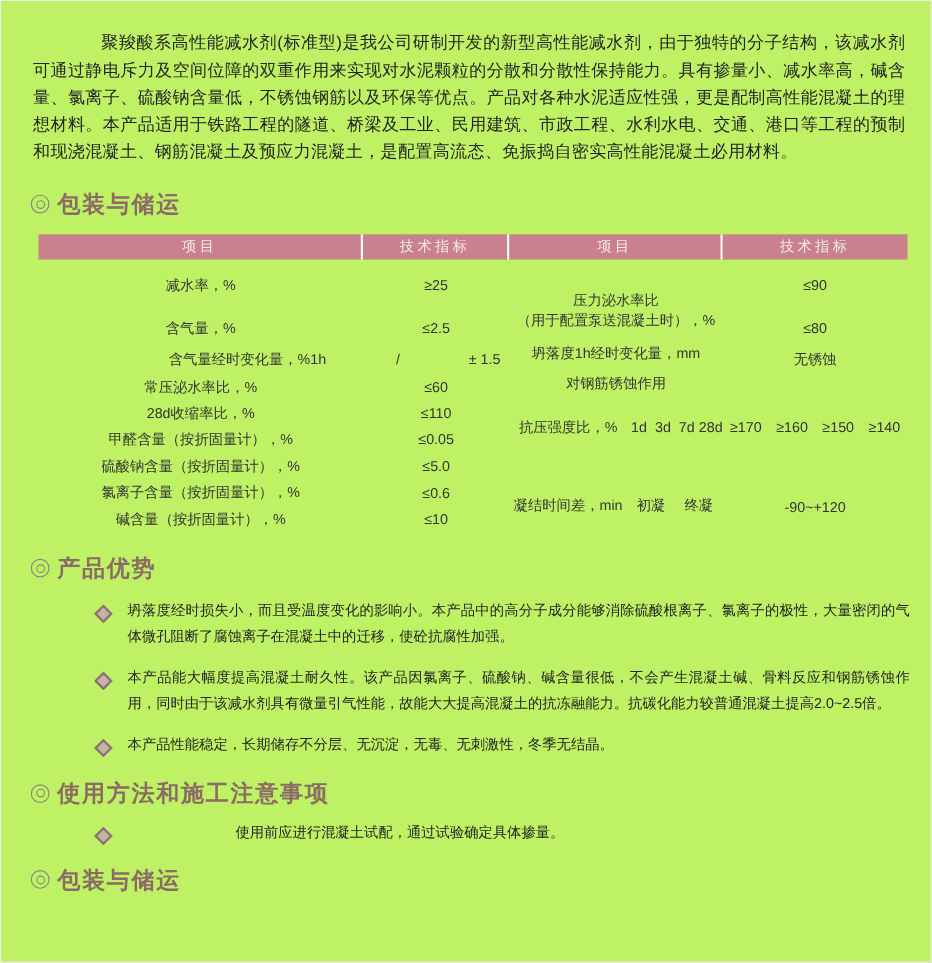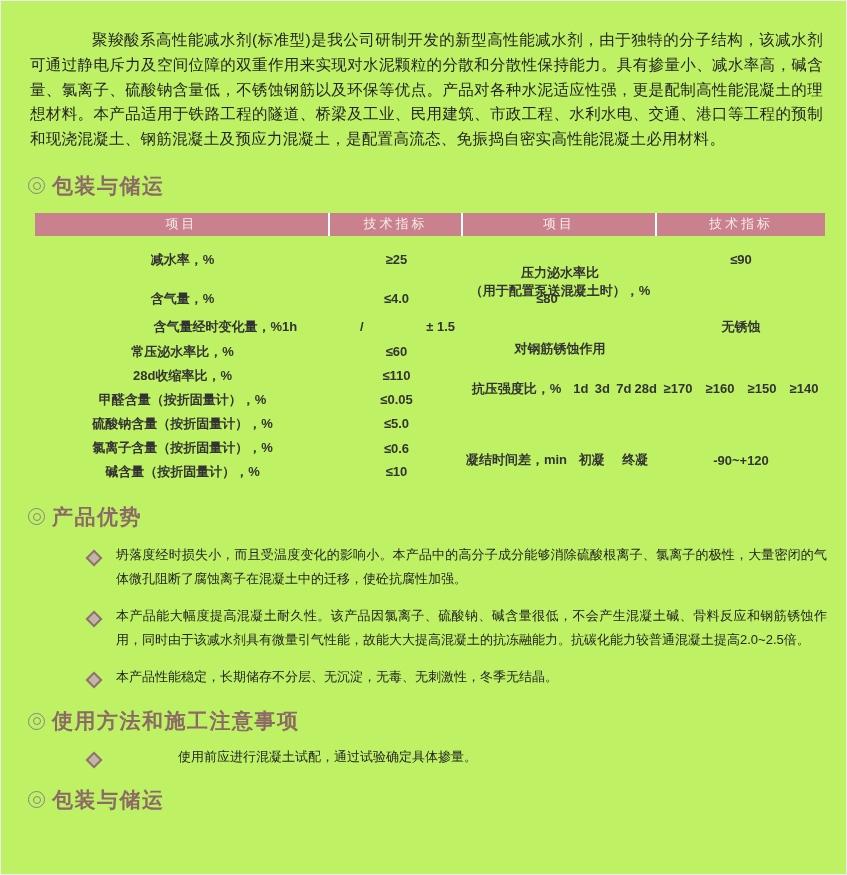--- a/index.html
+++ b/index.html
@@ -40,21 +40,21 @@
   .t-header{display:flex;height:23px;}
   .t-header .hc{
     background:#c9818d;color:#f6eaec;letter-spacing:3px;
     display:flex;align-items:center;justify-content:center;
     box-sizing:border-box;
   }
   .t-header .hc1{width:295px;border-right:2px solid #fdfdfd;}
   .t-header .hc2{width:133px;border-right:2px solid #fdfdfd;}
   .t-header .hc3{width:194px;border-right:2px solid #fdfdfd;}
   .t-header .hc4{width:168px;}
-  .t-body{display:flex;font-weight:bold;}
+  .t-body{display:flex;}
   .t-left{width:428px;}
   .t-right{width:362px;}
   .lrow{display:flex;align-items:center;}
   .lcell{width:295px;text-align:center;box-sizing:border-box;}
   .vcell{width:133px;text-align:center;box-sizing:border-box;}
   .lcell-split{display:flex;align-items:center;}
   .lcell-split .lab{flex:1;text-align:right;}
   .lcell-split .sub{width:48px;text-align:left;}
   .vcell-split{display:flex;align-items:center;justify-content:space-between;
     padding:0 8px 0 30px;}
@@ -77,21 +77,21 @@
     font-size:13px;line-height:1.88;text-align:justify;color:#242424;
   }
   .bullet-item .dcol{flex:0 0 28px;padding-top:9px;}
   .diamond{
     width:8px;height:8px;display:block;
     background:#c3b4aa;border:2px solid #8c7268;
     transform:rotate(45deg);
   }
   .bullet-item .btxt{flex:1;}
   .usage-line{display:flex;}
-  .usage-line .p2{margin-left:62px;}
+  .usage-line .p2{margin-left:98px;}
   .tight{margin-top:10px;}
 </style>
 </head>
 <body>
 
 <div class="page">
 
   <p class="intro">聚羧酸系高性能减水剂(标准型)是我公司研制开发的新型高性能减水剂，由于独特的分子结构，该减水剂可通过静电斥力及空间位障的双重作用来实现对水泥颗粒的分散和分散性保持能力。具有掺量小、减水率高，碱含量、氯离子、硫酸钠含量低，不锈蚀钢筋以及环保等优点。产品对各种水泥适应性强，更是配制高性能混凝土的理想材料。本产品适用于铁路工程的隧道、桥梁及工业、民用建筑、市政工程、水利水电、交通、港口等工程的预制和现浇混凝土、钢筋混凝土及预应力混凝土，是配置高流态、免振捣自密实高性能混凝土必用材料。</p>
 
   <div class="sec-head h-perf">
@@ -110,21 +110,21 @@
     </div>
     <div class="t-body">
 
       <div class="t-left">
         <div class="lrow" style="height:48px">
           <div class="lcell">减水率，%</div>
           <div class="vcell">≥25</div>
         </div>
         <div class="lrow" style="height:30px">
           <div class="lcell">含气量，%</div>
-          <div class="vcell">≤4.0</div>
+          <div class="vcell">≤2.5</div>
         </div>
         <div class="lrow" style="height:26px">
           <div class="lcell lcell-split">
             <span class="lab">含气量经时变化量，%</span>
             <span class="sub">1h</span>
           </div>
           <div class="vcell vcell-split">
             <span>/</span>
             <span>± 1.5</span>
           </div>
@@ -157,20 +157,21 @@
 
       <div class="t-right">
         <div class="rrow" style="height:48px">
           <div class="rcell">
             <div>压力泌水率比</div>
             <div>（用于配置泵送混凝土时），%</div>
           </div>
           <div class="rvcell">≤90</div>
         </div>
         <div class="rrow" style="height:30px">
+          <div class="rcell">坍落度1h经时变化量，mm</div>
           <div class="rvcell">≤80</div>
         </div>
         <div class="rrow" style="height:26px">
           <div class="rcell">对钢筋锈蚀作用</div>
           <div class="rvcell">无锈蚀</div>
         </div>
 
         <div class="group g-strength">
           <div class="g-labelcol">抗压强度比，%</div>
           <div class="g-agecol">

